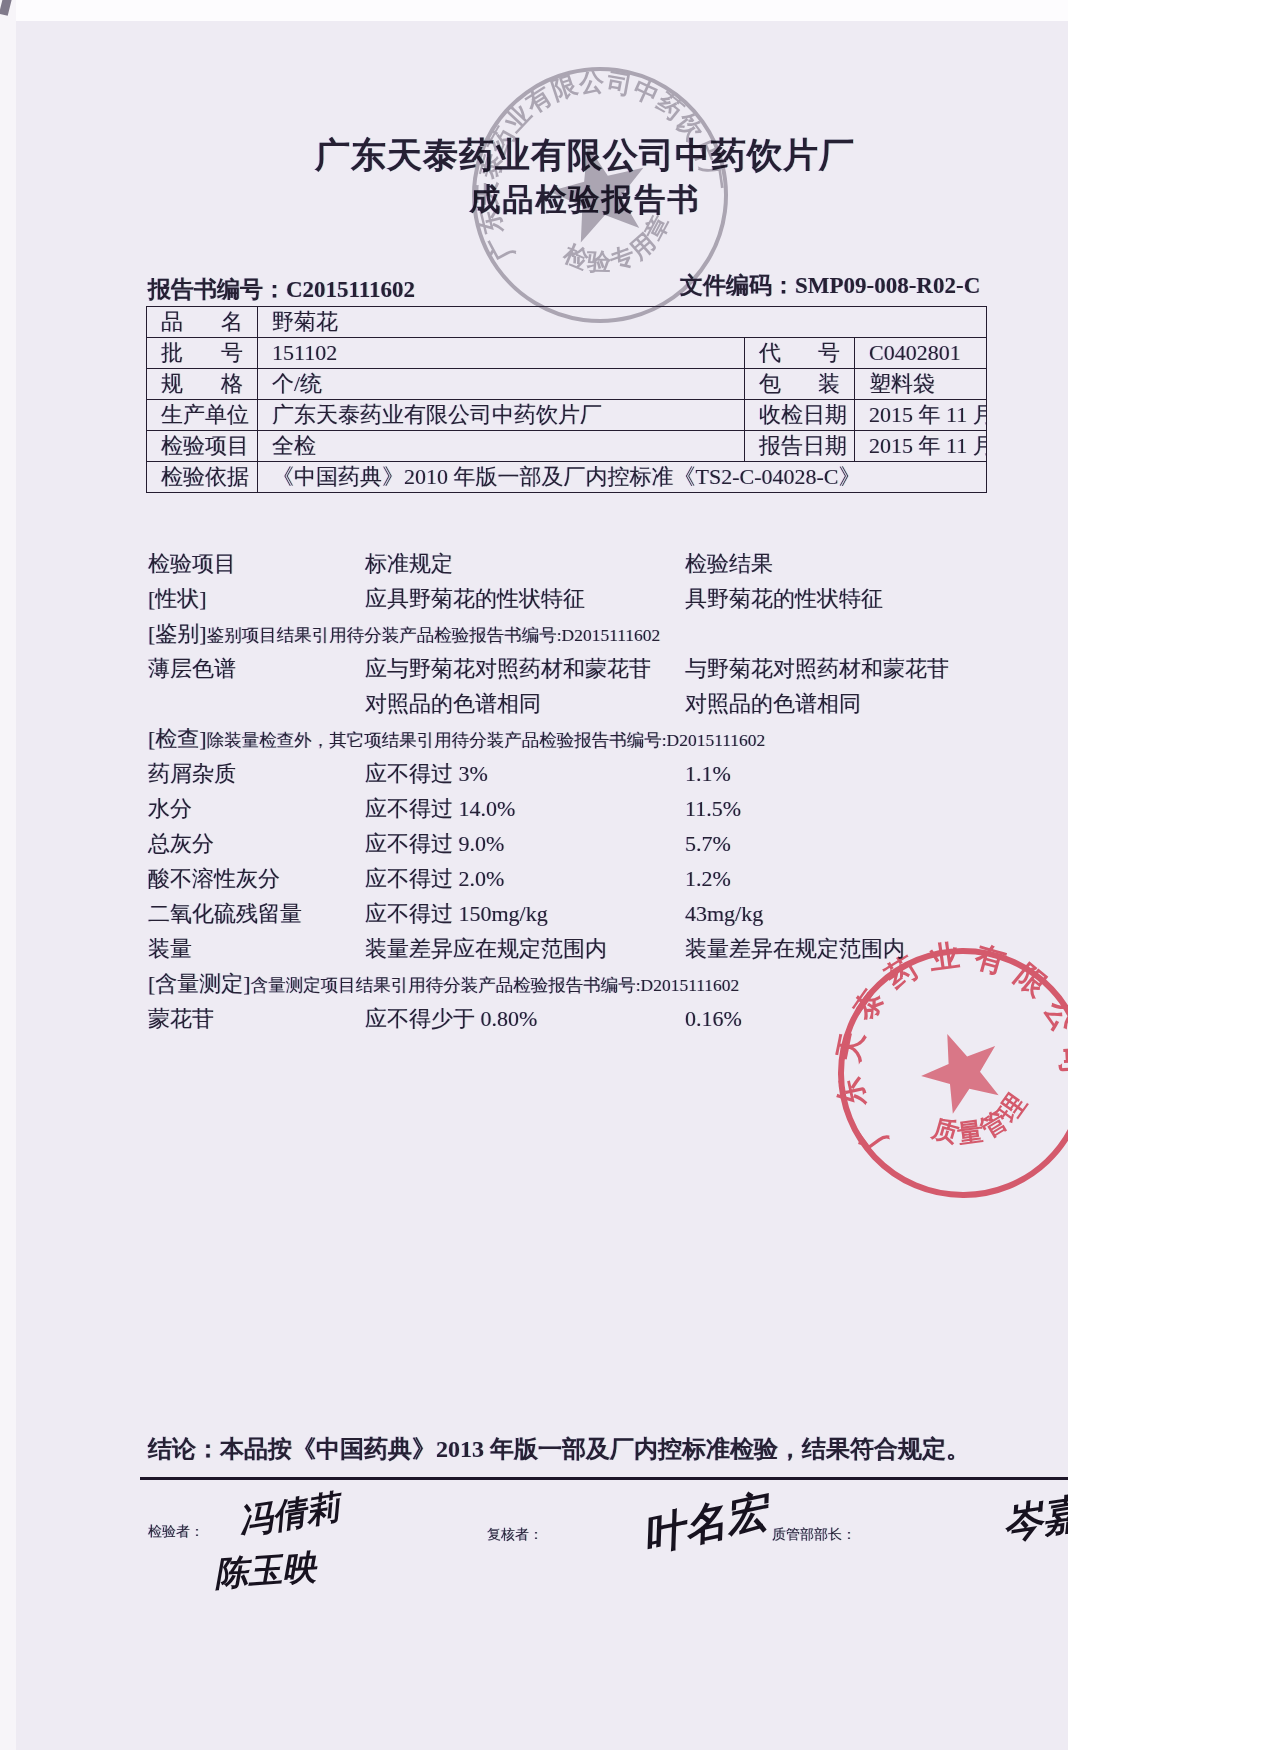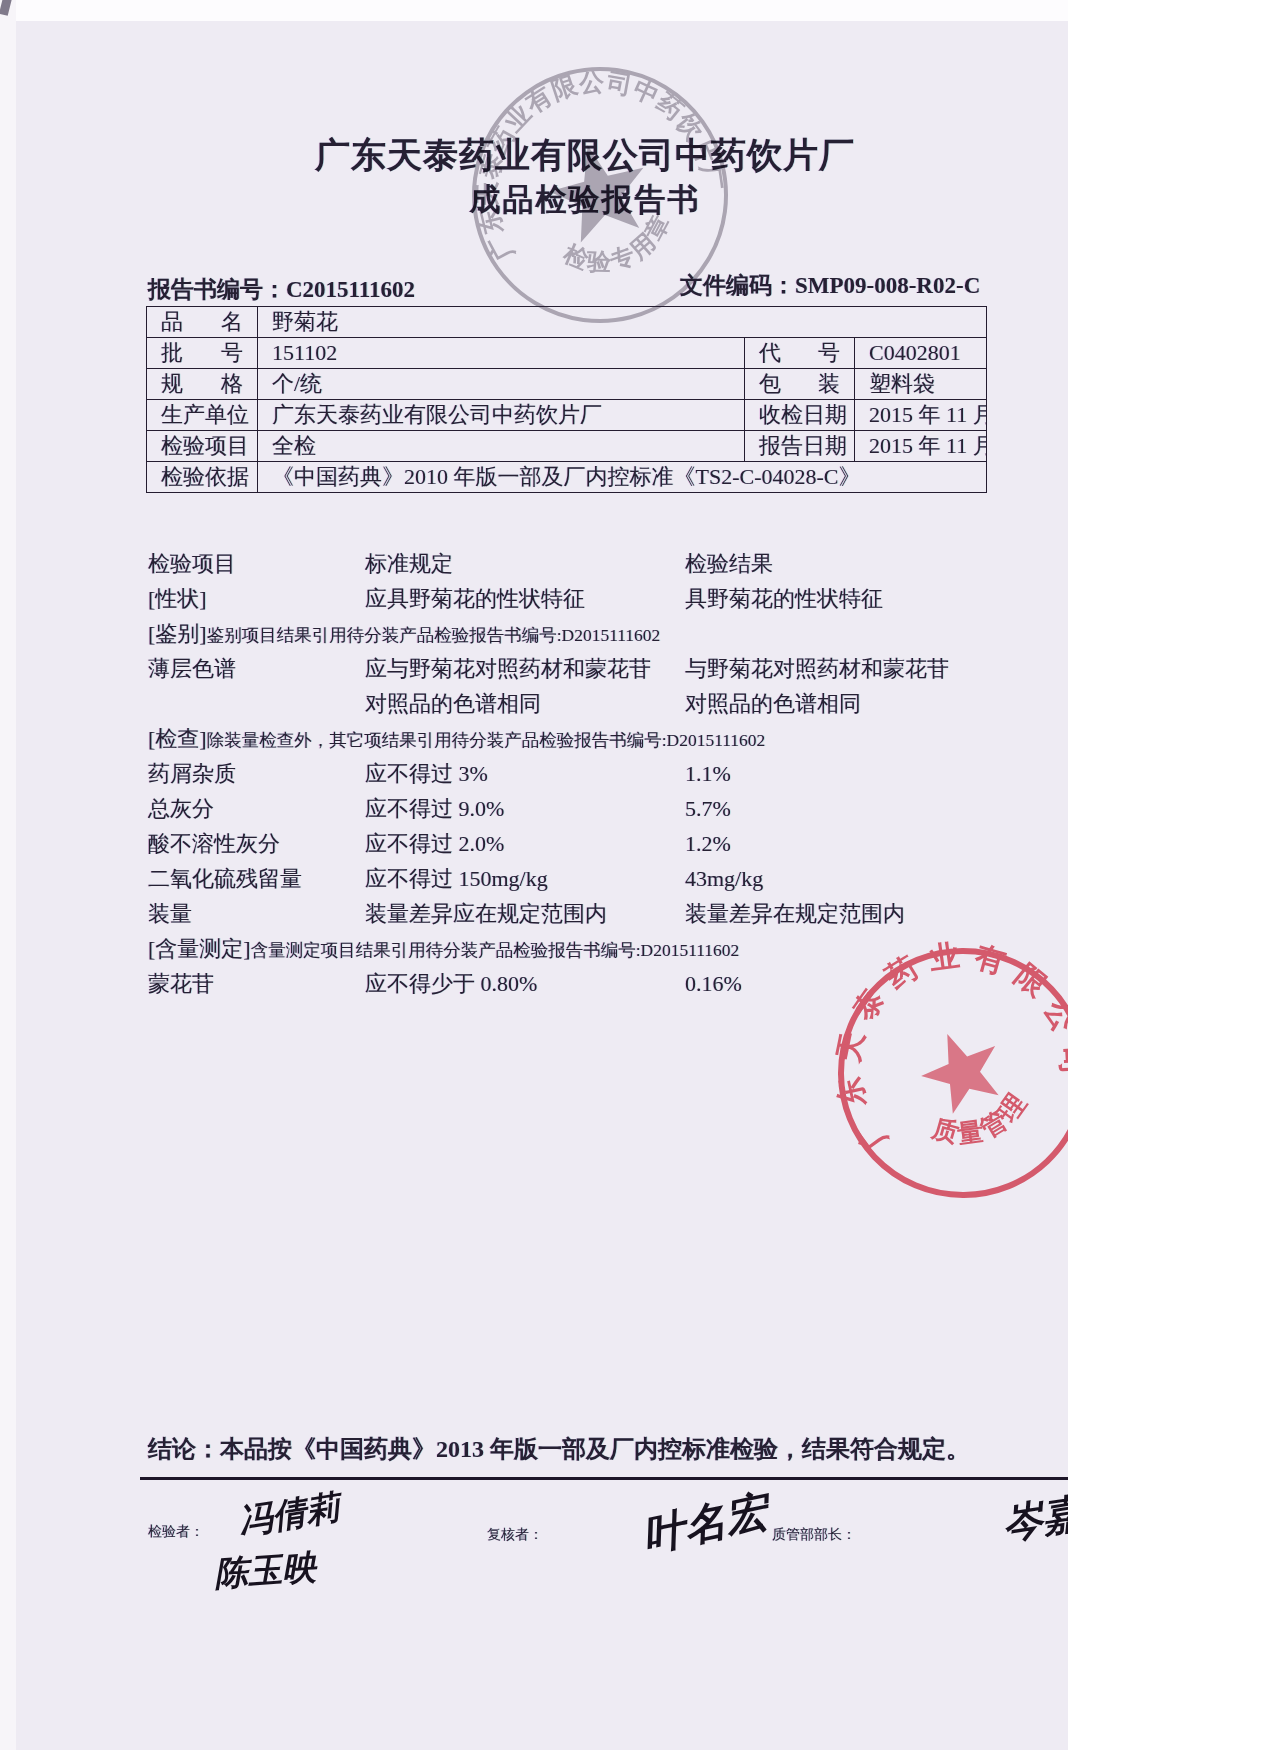--- a/index.html
+++ b/index.html
@@ -153,20 +153,25 @@
     <div class="noterow">
       <span class="note-prefix">[检查]</span>
       <span class="note-small">除装量检查外，其它项结果引用待分装产品检验报告书编号:D2015111602</span>
     </div>
     <div class="rrow">
       <div class="c-item">药屑杂质</div>
       <div class="c-std">应不得过 3%</div>
       <div class="c-res">1.1%</div>
     </div>
     <div class="rrow">
+      <div class="c-item">水分</div>
+      <div class="c-std">应不得过 14.0%</div>
+      <div class="c-res">11.5%</div>
+    </div>
+    <div class="rrow">
       <div class="c-item">总灰分</div>
       <div class="c-std">应不得过 9.0%</div>
       <div class="c-res">5.7%</div>
     </div>
     <div class="rrow">
       <div class="c-item">酸不溶性灰分</div>
       <div class="c-std">应不得过 2.0%</div>
       <div class="c-res">1.2%</div>
     </div>
     <div class="rrow">

